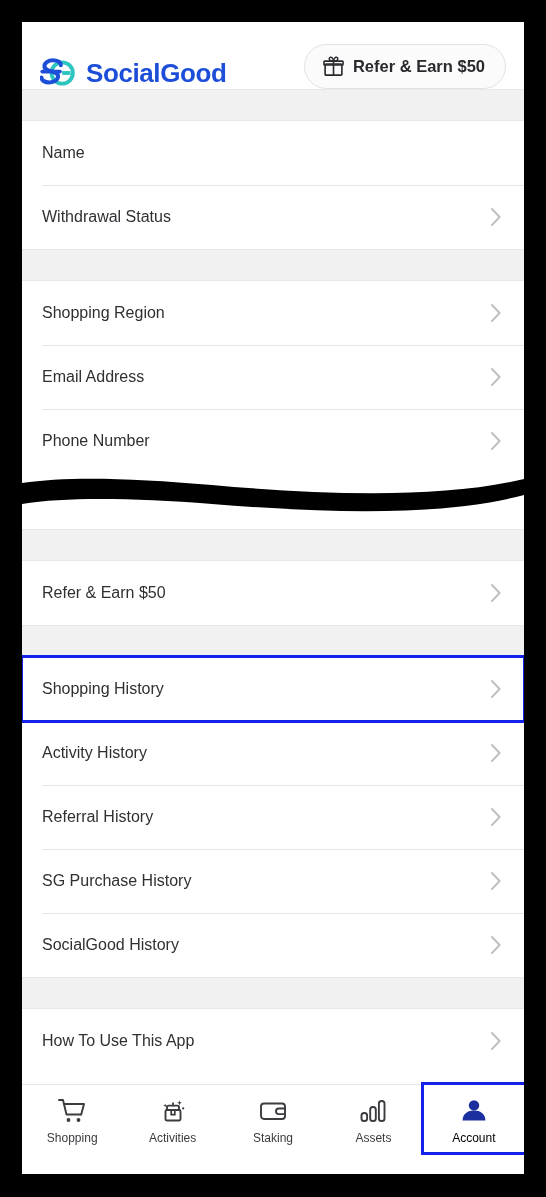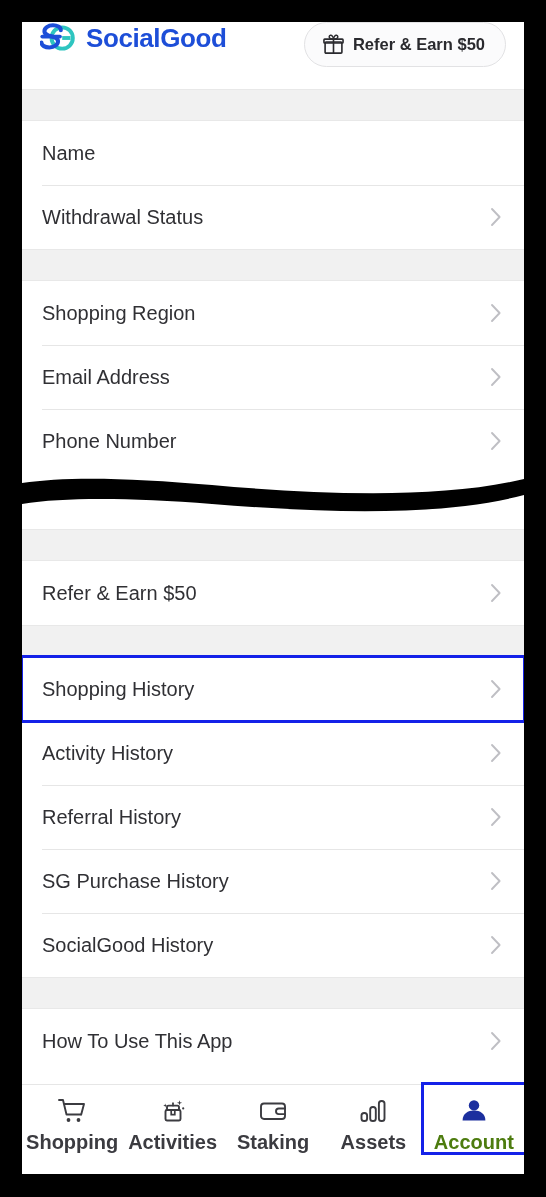--- a/index.html
+++ b/index.html
@@ -25,21 +25,21 @@
     height: 1152px;
     background: #ffffff;
     overflow: hidden;
   }
 
   
   .header {
     height: 67px;
     background: #ffffff;
     display: flex;
-    align-items: flex-start;
+    align-items: flex-end;
     padding: 0 18px 0 18px;
     box-sizing: border-box;
     justify-content: space-between;
   }
   .brand {
     display: flex;
     align-items: center;
     gap: 9px;
   }
   .brand-mark {
@@ -103,21 +103,21 @@
   .row + .row::before {
     content: "";
     position: absolute;
     left: 20px;
     right: 0;
     top: 0;
     height: 1px;
     background: #e6e6e6;
   }
   .row-label {
-    font-size: 20px;
+    font-size: 16px;
     color: #303034;
     line-height: 1;
   }
   .chev {
     width: 12px;
     height: 20px;
     flex: 0 0 auto;
     display: block;
   }
   .chev.hidden { visibility: hidden; }
@@ -162,27 +162,26 @@
     justify-content: flex-start;
     gap: 7px;
     padding-top: 12px;
     height: 67px;
     box-sizing: border-box;
     cursor: pointer;
     position: relative;
   }
   .nav-item .nav-icon { width: 30px; height: 28px; display: block; }
   .nav-label {
-    font-size: 20px;
+    font-size: 12px;
     color: #3b3b40;
     line-height: 1;
     white-space: nowrap;
-    font-weight: bold;
-  }
-  .nav-item.active .nav-label { color: #4d7c0f; }
+  }
+  .nav-item.active .nav-label { color: #000000; }
   .nav-item.active {
     outline: 3px solid #1421e8;
     outline-offset: 0px;
   }
 </style>
 </head>
 <body>
 
 <div id="phone-frame">
 

